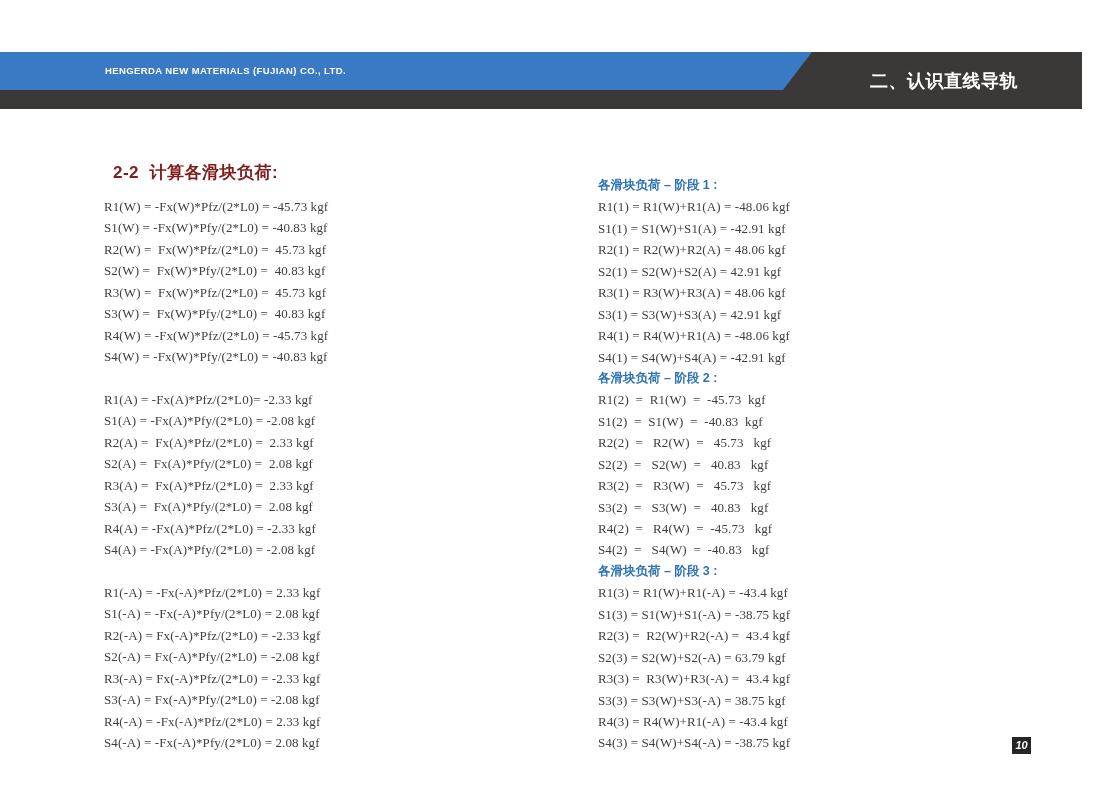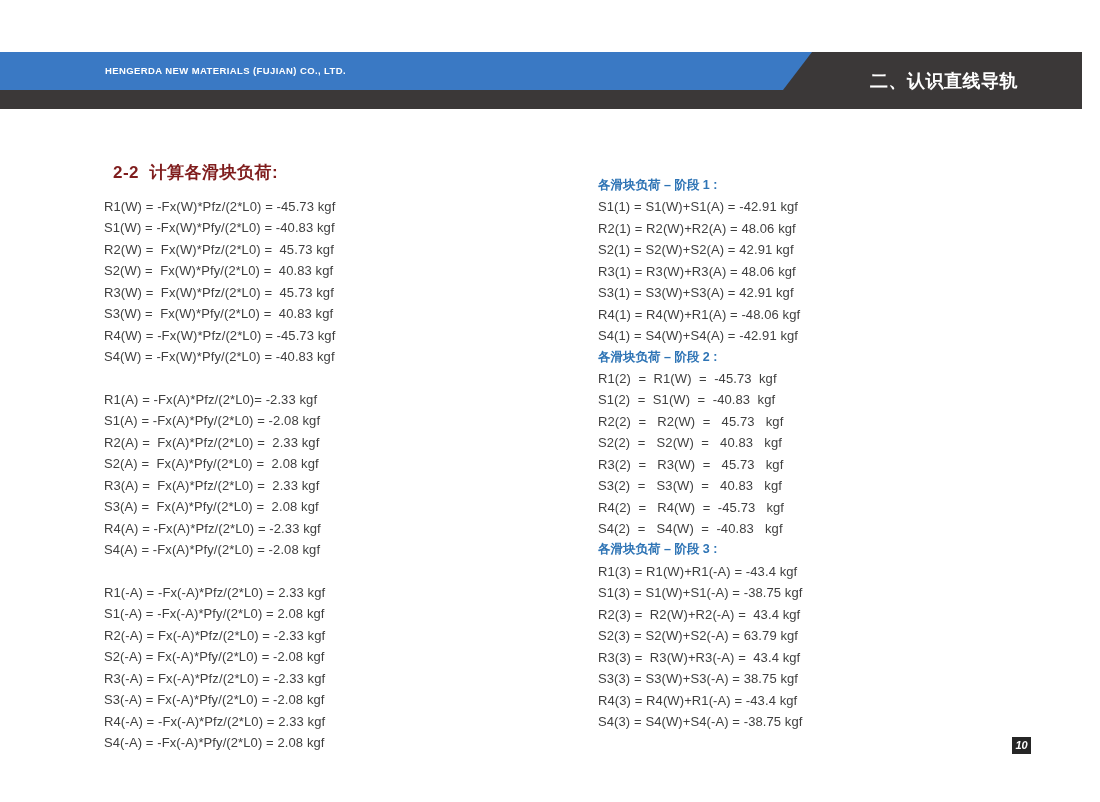--- a/index.html
+++ b/index.html
@@ -31,21 +31,21 @@
   
   .left-title {
     position:absolute; left:104px; top:161px;
     font-size:17px; font-weight:bold; color:#7f1d1d;
     letter-spacing:0.5px; white-space:pre;margin-left:9px;
   }
   .col-left  { position:absolute; left:104px; top:196px; }
   .col-right { position:absolute; left:598px; top:175px; }
   .fline {
     height:21.45px; line-height:21.45px;
-    font-size:13px; color:#3f3f3f; white-space:pre; letter-spacing:0.1px;
+    font-size:13px; color:#3f3f3f; white-space:pre; letter-spacing:0.1px;font-family:Liberation Serif, serif;
   }
   .fgap { height:21.45px; }
   .stage-heading {
     height:21.45px; line-height:21.45px;
     font-size:12.5px; font-weight:bold; color:#2e74b5; white-space:pre;
   }
   
   .page-badge {
     position:absolute; left:1012px; top:737px; width:19px; height:17px;
     background:#262626; color:#ffffff; font-size:11px; font-weight:bold;
@@ -90,20 +90,21 @@
     <div class="fline">R2(-A) = Fx(-A)*Pfz/(2*L0) = -2.33 kgf</div>
     <div class="fline">S2(-A) = Fx(-A)*Pfy/(2*L0) = -2.08 kgf</div>
     <div class="fline">R3(-A) = Fx(-A)*Pfz/(2*L0) = -2.33 kgf</div>
     <div class="fline">S3(-A) = Fx(-A)*Pfy/(2*L0) = -2.08 kgf</div>
     <div class="fline">R4(-A) = -Fx(-A)*Pfz/(2*L0) = 2.33 kgf</div>
     <div class="fline">S4(-A) = -Fx(-A)*Pfy/(2*L0) = 2.08 kgf</div>
   </div>
 
   <div class="col-right">
     <div class="stage-heading">各滑块负荷 – 阶段 1 :</div>
+    <div class="fline">R1(1) = R1(W)+R1(A) = -48.06 kgf</div>
     <div class="fline">S1(1) = S1(W)+S1(A) = -42.91 kgf</div>
     <div class="fline">R2(1) = R2(W)+R2(A) = 48.06 kgf</div>
     <div class="fline">S2(1) = S2(W)+S2(A) = 42.91 kgf</div>
     <div class="fline">R3(1) = R3(W)+R3(A) = 48.06 kgf</div>
     <div class="fline">S3(1) = S3(W)+S3(A) = 42.91 kgf</div>
     <div class="fline">R4(1) = R4(W)+R1(A) = -48.06 kgf</div>
     <div class="fline">S4(1) = S4(W)+S4(A) = -42.91 kgf</div>
     <div class="stage-heading">各滑块负荷 – 阶段 2 :</div>
     <div class="fline">R1(2)  =  R1(W)  =  -45.73  kgf</div>
     <div class="fline">S1(2)  =  S1(W)  =  -40.83  kgf</div>

